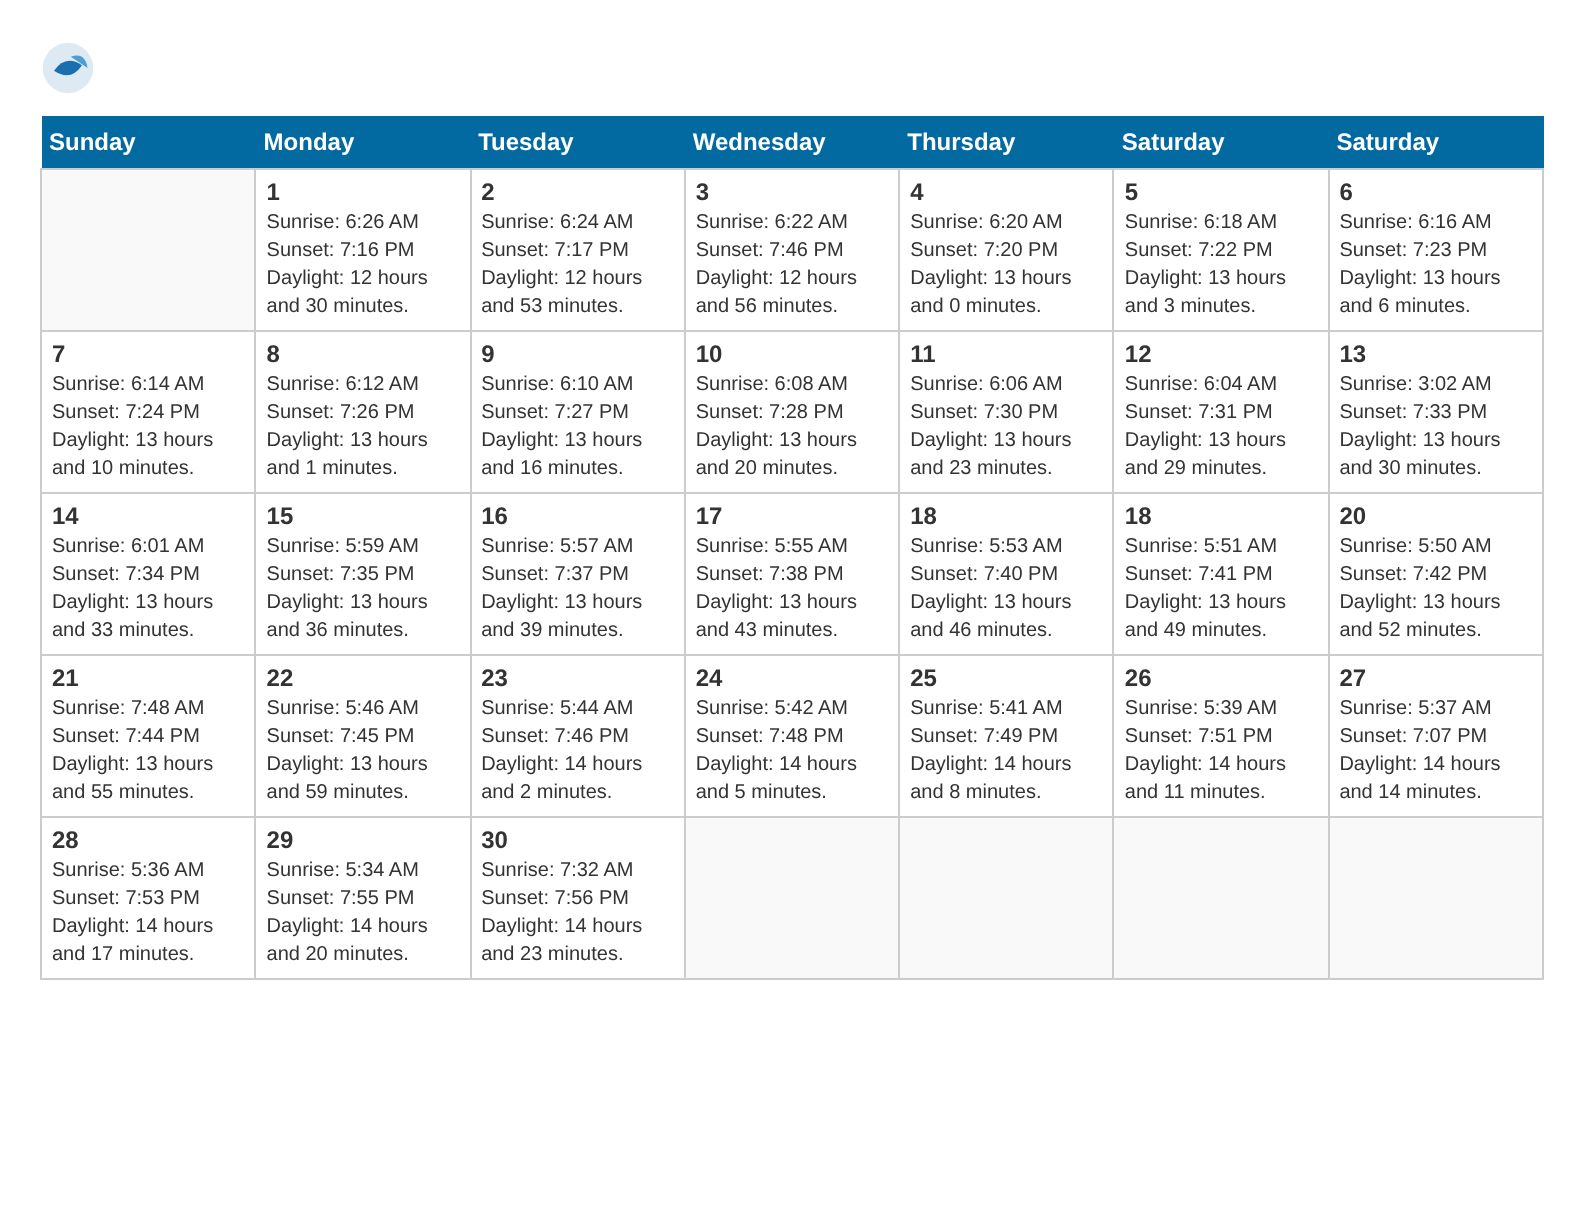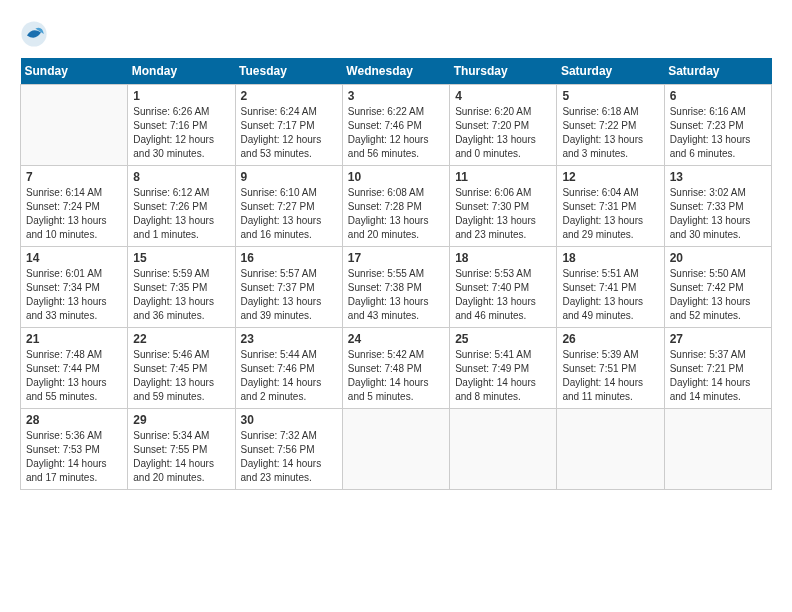--- a/index.html
+++ b/index.html
@@ -219,21 +219,21 @@
         <td>
           <span class="day-number">25</span>
           <div class="day-info"><span>Sunrise: 5:41 AM</span><br><span>Sunset: 7:49 PM</span><br><span>Daylight: 14 hours</span><br><span>and 8 minutes.</span></div>
         </td>
         <td>
           <span class="day-number">26</span>
           <div class="day-info"><span>Sunrise: 5:39 AM</span><br><span>Sunset: 7:51 PM</span><br><span>Daylight: 14 hours</span><br><span>and 11 minutes.</span></div>
         </td>
         <td>
           <span class="day-number">27</span>
-          <div class="day-info"><span>Sunrise: 5:37 AM</span><br><span>Sunset: 7:21 PM</span><br><span>Daylight: 14 hours</span><br><span>and 14 minutes.</span></div>
+          <div class="day-info"><span>Sunrise: 5:37 AM</span><br><span>Sunset: 7:07 PM</span><br><span>Daylight: 14 hours</span><br><span>and 14 minutes.</span></div>
         </td>
       </tr>
       <tr>
         <td>
           <span class="day-number">28</span>
           <div class="day-info"><span>Sunrise: 5:36 AM</span><br><span>Sunset: 7:53 PM</span><br><span>Daylight: 14 hours</span><br><span>and 17 minutes.</span></div>
         </td>
         <td>
           <span class="day-number">29</span>
           <div class="day-info"><span>Sunrise: 5:34 AM</span><br><span>Sunset: 7:55 PM</span><br><span>Daylight: 14 hours</span><br><span>and 20 minutes.</span></div>

